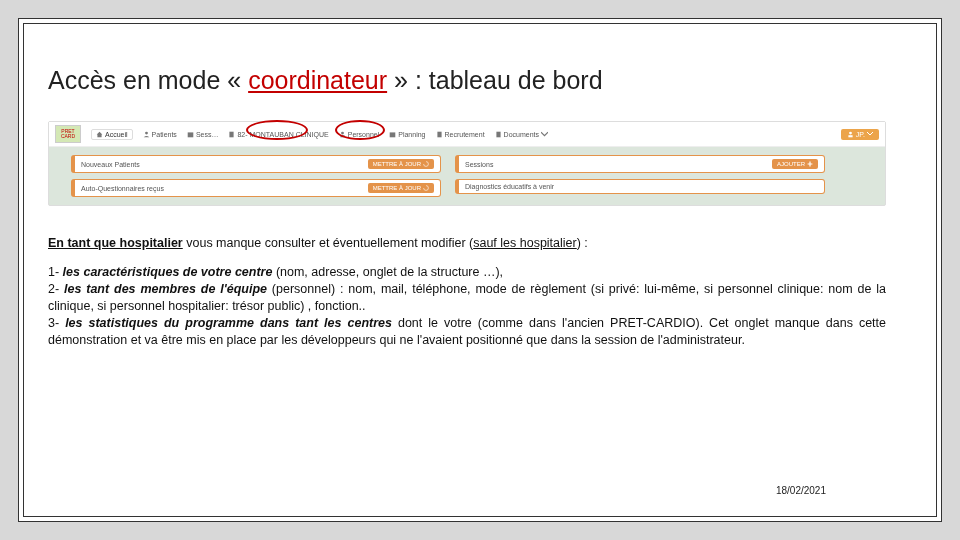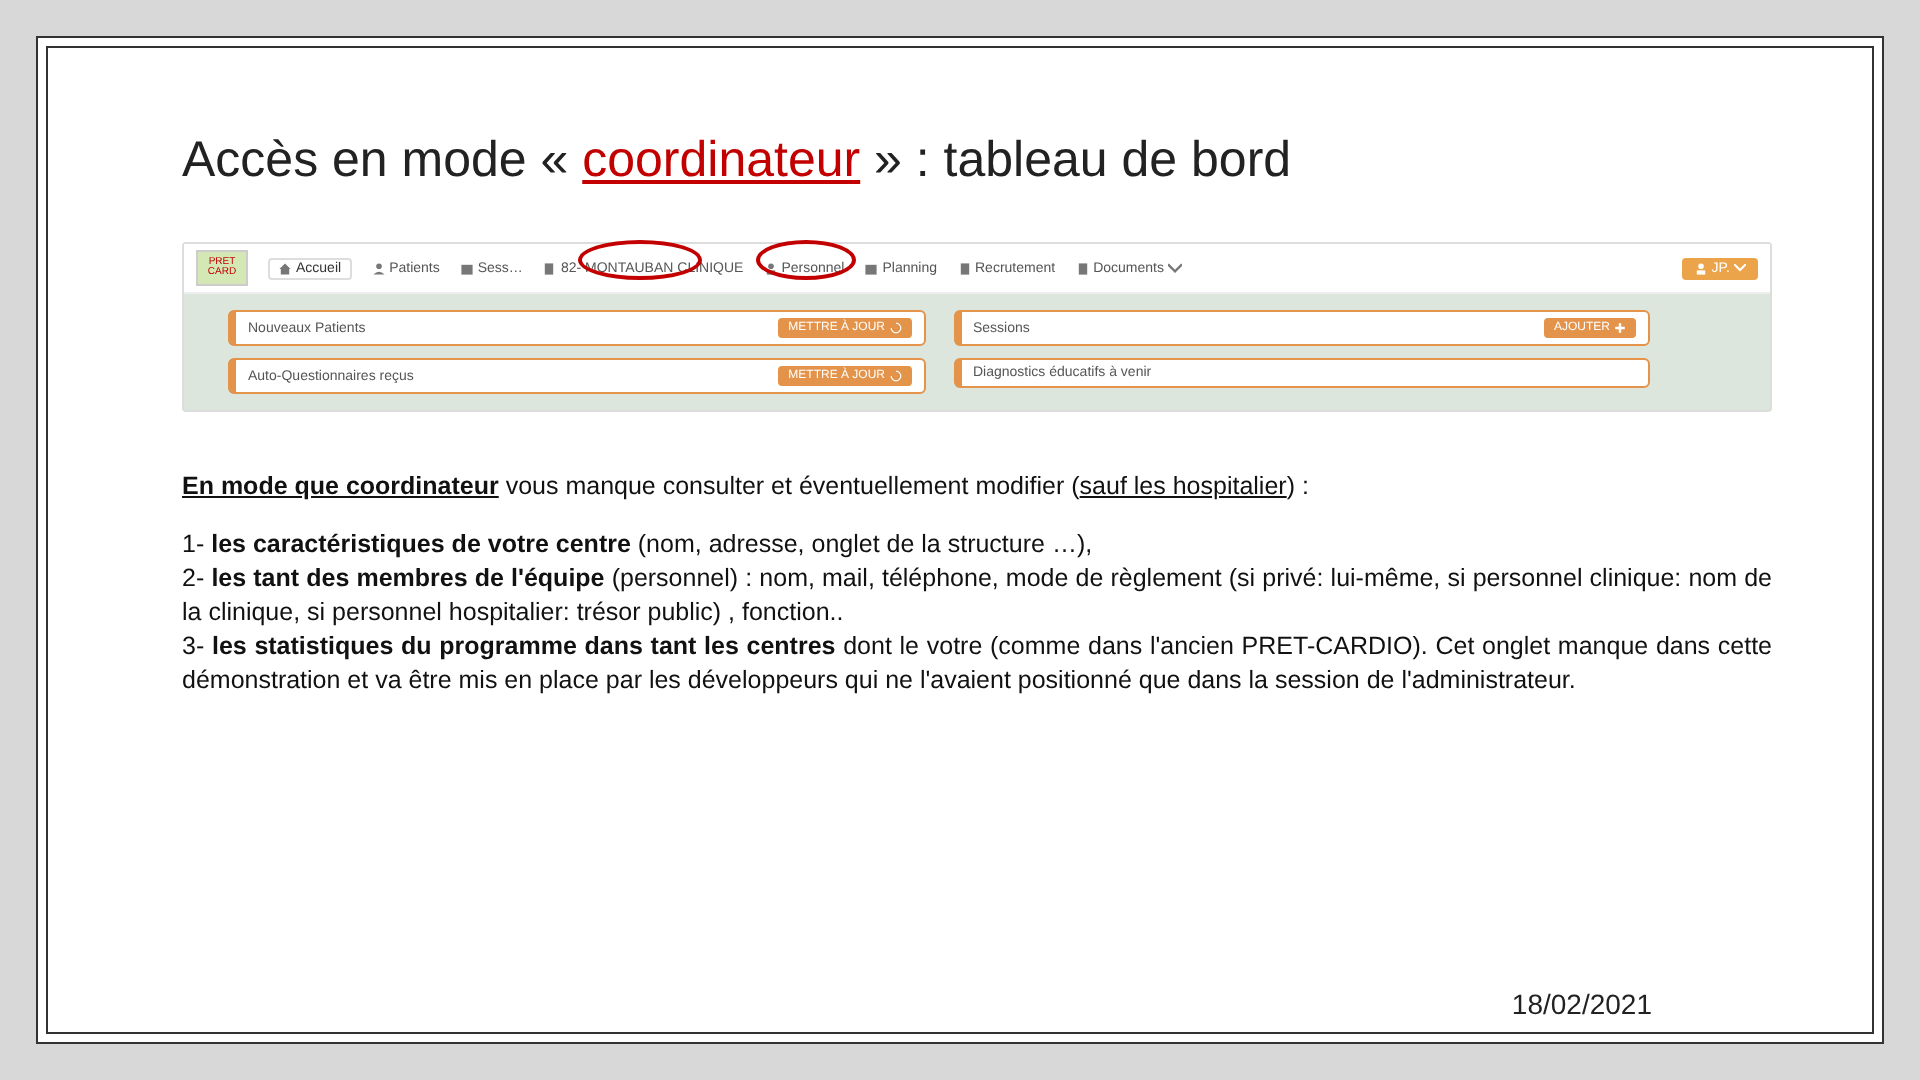--- a/index.html
+++ b/index.html
@@ -12,21 +12,21 @@
   .outer-frame {
     width: 100%; height: 100%;
     background: #fff;
     border: 1px solid #333;
     padding: 4px;
   }
   .inner-frame {
     width: 100%; height: 100%;
     border: 1px solid #333;
     position: relative;
-    padding: 42px 50px 16px 67px;
+    padding: 42px 50px 16px 24px;
   }
   .title {
     font-size: 25px;
     font-weight: 400;
     color: #222;
     margin-bottom: 26px;
   }
   .title .coord {
     color: #c30000;
     text-decoration: underline;
@@ -105,25 +105,25 @@
     margin-bottom:14px;
   }
   .intro .u { text-decoration: underline; }
   .intro .b { font-weight:bold; text-decoration:underline; }
   .points {
     font-size:12.5px;
     color:#111;
     line-height:1.35;
     text-align: justify;
   }
-  .points .b { font-weight:bold; }
+  .points .b { font-weight:bold;font-style:italic; }
   .date {
     position:absolute;
-    bottom:6px; right:110px;
-    font-size:14px; color:#222;
+    bottom:20px; right:110px;
+    font-size:10px; color:#222;
   }
 </style>
 </head>
 <body>
 
 <div class="outer-frame">
 <div class="inner-frame">
 
   <h1 class="title">
     <span>Accès en mode « </span><span class="coord">coordinateur</span><span> » : tableau de bord</span>
@@ -238,21 +238,21 @@
         </div>
         <div class="card">
           <span>Diagnostics éducatifs à venir</span>
           <span></span>
         </div>
       </div>
     </div>
   </div>
 
   <p class="intro">
-    <span class="b">En mode que coordinateur</span><span> vous manque consulter et éventuellement modifier (</span><span class="u">sauf les hospitalier</span><span>) :</span>
+    <span class="b">En tant que hospitalier</span><span> vous manque consulter et éventuellement modifier (</span><span class="u">sauf les hospitalier</span><span>) :</span>
   </p>
 
   <p class="points">
     <span>1- </span><span class="b">les caractéristiques de votre centre</span><span> (nom, adresse, onglet de la structure …),</span><br>
     <span>2- </span><span class="b">les tant des membres de l'équipe</span><span> (personnel) : nom, mail, téléphone, mode de règlement (si privé: lui-même, si personnel clinique: nom de la clinique, si personnel hospitalier: trésor public) , fonction..</span><br>
     <span>3- </span><span class="b">les statistiques du programme dans tant les centres</span><span> dont le votre (comme dans l'ancien PRET-CARDIO). Cet onglet manque dans cette démonstration et va être mis en place par les développeurs qui ne l'avaient positionné que dans la session de l'administrateur.</span>
   </p>
 
   <div class="date">18/02/2021</div>
 

